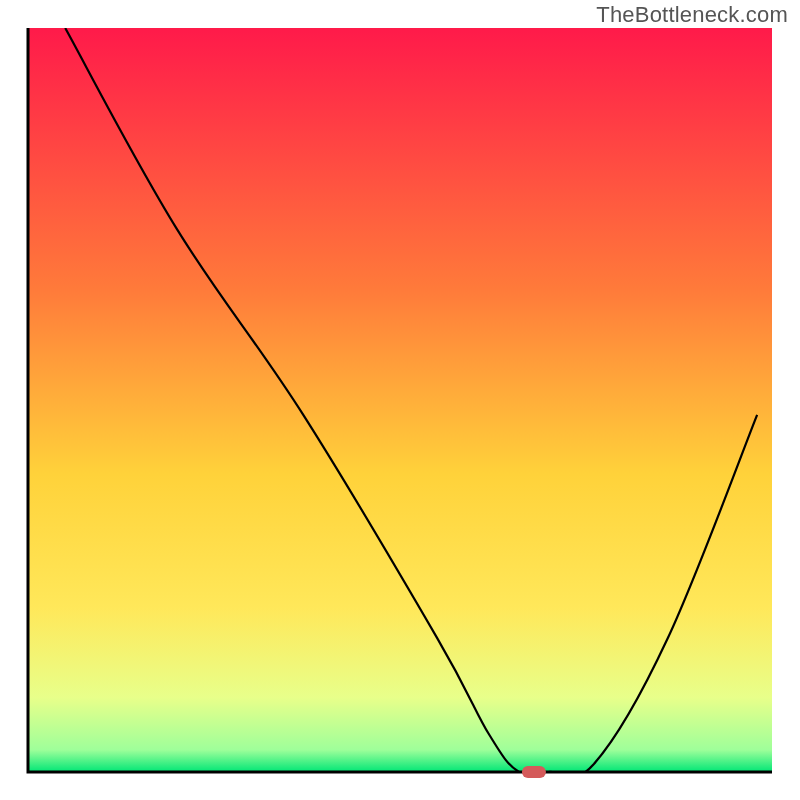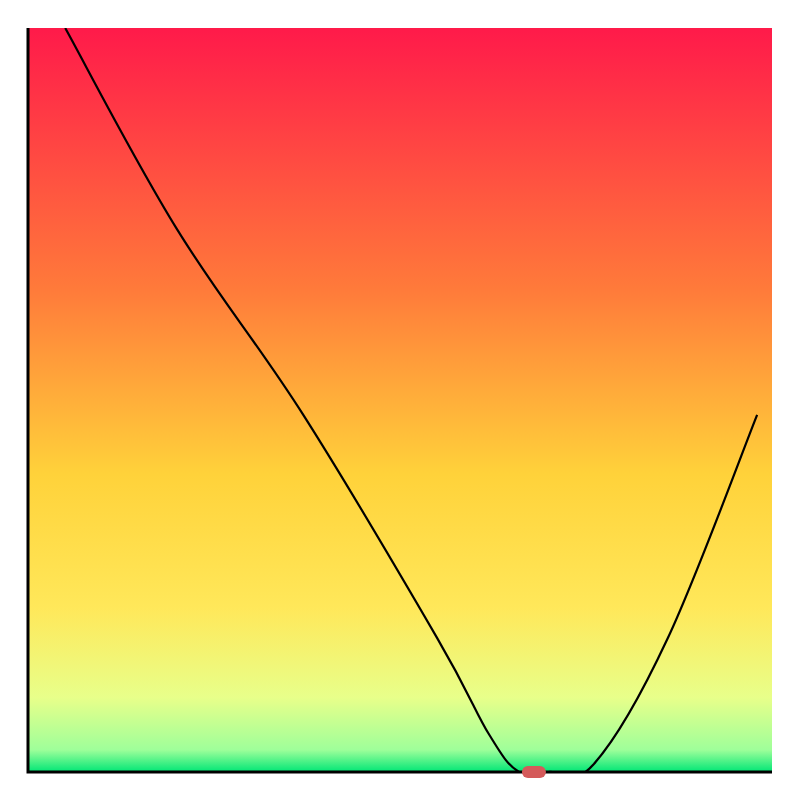--- a/index.html
+++ b/index.html
@@ -30,20 +30,21 @@
     left: 0;
     top: 0;
     width: 800px;
     height: 800px;
   }
 </style>
 </head>
 <body>
 
 <div class="chart-container">
+  <div class="watermark">TheBottleneck.com</div>
 
   <svg class="plot" viewBox="0 0 800 800">
     <defs>
       <linearGradient id="bg-grad" x1="0" y1="0" x2="0" y2="1">
           <stop offset="0%" stop-color="#ff1a4a"></stop>
           <stop offset="35%" stop-color="#ff7a3a"></stop>
           <stop offset="60%" stop-color="#ffd23a"></stop>
           <stop offset="78%" stop-color="#ffe85a"></stop>
           <stop offset="90%" stop-color="#e8ff8a"></stop>
           <stop offset="97%" stop-color="#9fff9a"></stop>

